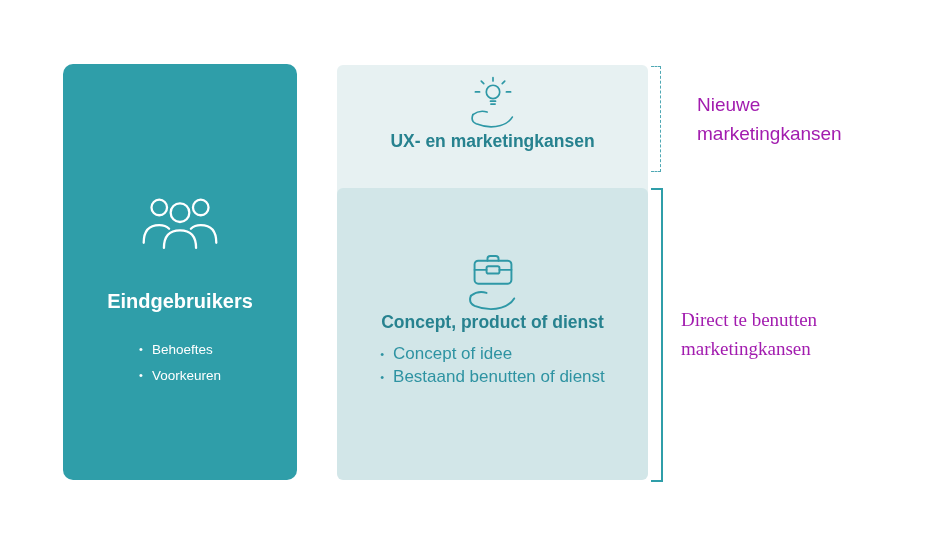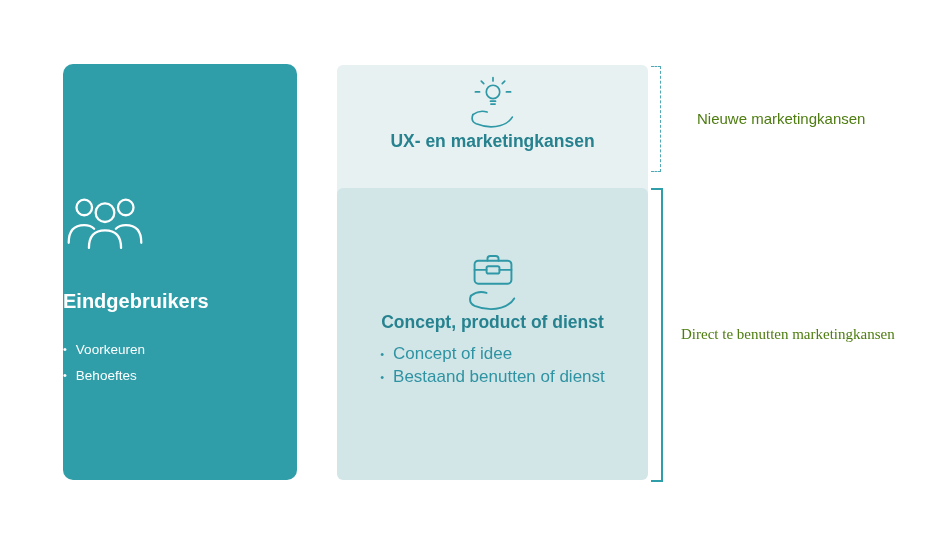--- a/index.html
+++ b/index.html
@@ -6,21 +6,21 @@
   body{
     width:936px;height:547px;position:relative;overflow:hidden;
     font-family:"Liberation Sans","DejaVu Sans",sans-serif;
   }
   .canvas{position:absolute;inset:0;}
 
   
   .left-card{
     position:absolute;left:63px;top:64px;width:234px;height:416px;
     background:#2F9EA9;border-radius:10px;
-    display:flex;flex-direction:column;align-items:flex-start;
+    display:flex;flex-direction:column;align-items:center;
     color:#ffffff;
   }
   .left-card .icon-wrap{margin-top:130px;line-height:0;}
   .left-title{
     margin-top:40px;font-size:20px;font-weight:700;color:#ffffff;
   }
   .bullet-list{
     list-style:none;margin:0;padding:0;display:inline-block;text-align:left;
   }
   .left-card .bullet-list{margin-top:24px;font-size:13.5px;line-height:25px;}
@@ -62,21 +62,21 @@
   .bracket-solid{
     position:absolute;left:651px;top:188px;width:10px;height:290px;
     border-top:2px solid #2F9EA9;
     border-right:2px solid #2F9EA9;
     border-bottom:2px solid #2F9EA9;
   }
 
   
   .side-label{
     position:absolute;display:flex;align-items:center;
-    color:#4d7c0f;font-size:15px;line-height:29px;font-weight:400;
+    color:#a21caf;font-size:19px;line-height:29px;font-weight:400;
   }
   .label-top{left:697px;top:65px;height:107px;width:205px;}
   .label-bottom{left:681px;top:188px;height:292px;width:215px;font-family:Liberation Serif, serif;}
 
   svg{display:block;}
 </style>
 </head>
 <body>
 
 <div class="canvas">
@@ -92,24 +92,24 @@
         <path d="M75 47 Q75 30 60 30 Q54 30 50.5 33.5"></path>
 
         <path d="M24.5 53 Q24.5 35 40 35 Q55.5 35 55.5 53 Z" fill="#2F9EA9" stroke="none"></path>
         <path d="M24.5 52 Q24.5 35 40 35 Q55.5 35 55.5 52"></path>
         <circle cx="40" cy="18" r="9" fill="#2F9EA9"></circle>
       </svg>
     </span>
     <div class="left-title">Eindgebruikers</div>
     <ul class="bullet-list">
       <li>
-          <span>Voorkeuren</span>
+          <span>Behoeftes</span>
         </li>
       <li>
-          <span>Behoeftes</span>
+          <span>Voorkeuren</span>
         </li>
     </ul>
   </div>
 
   <div class="ux-box">
     <span class="icon-wrap">
       <svg width="64" height="52" viewBox="0 0 76 62" fill="none" stroke="#2E98A6" stroke-width="2" stroke-linecap="round">
 
         <path d="M38 6 V2"></path>
         <path d="M27 9 L24 6"></path>

